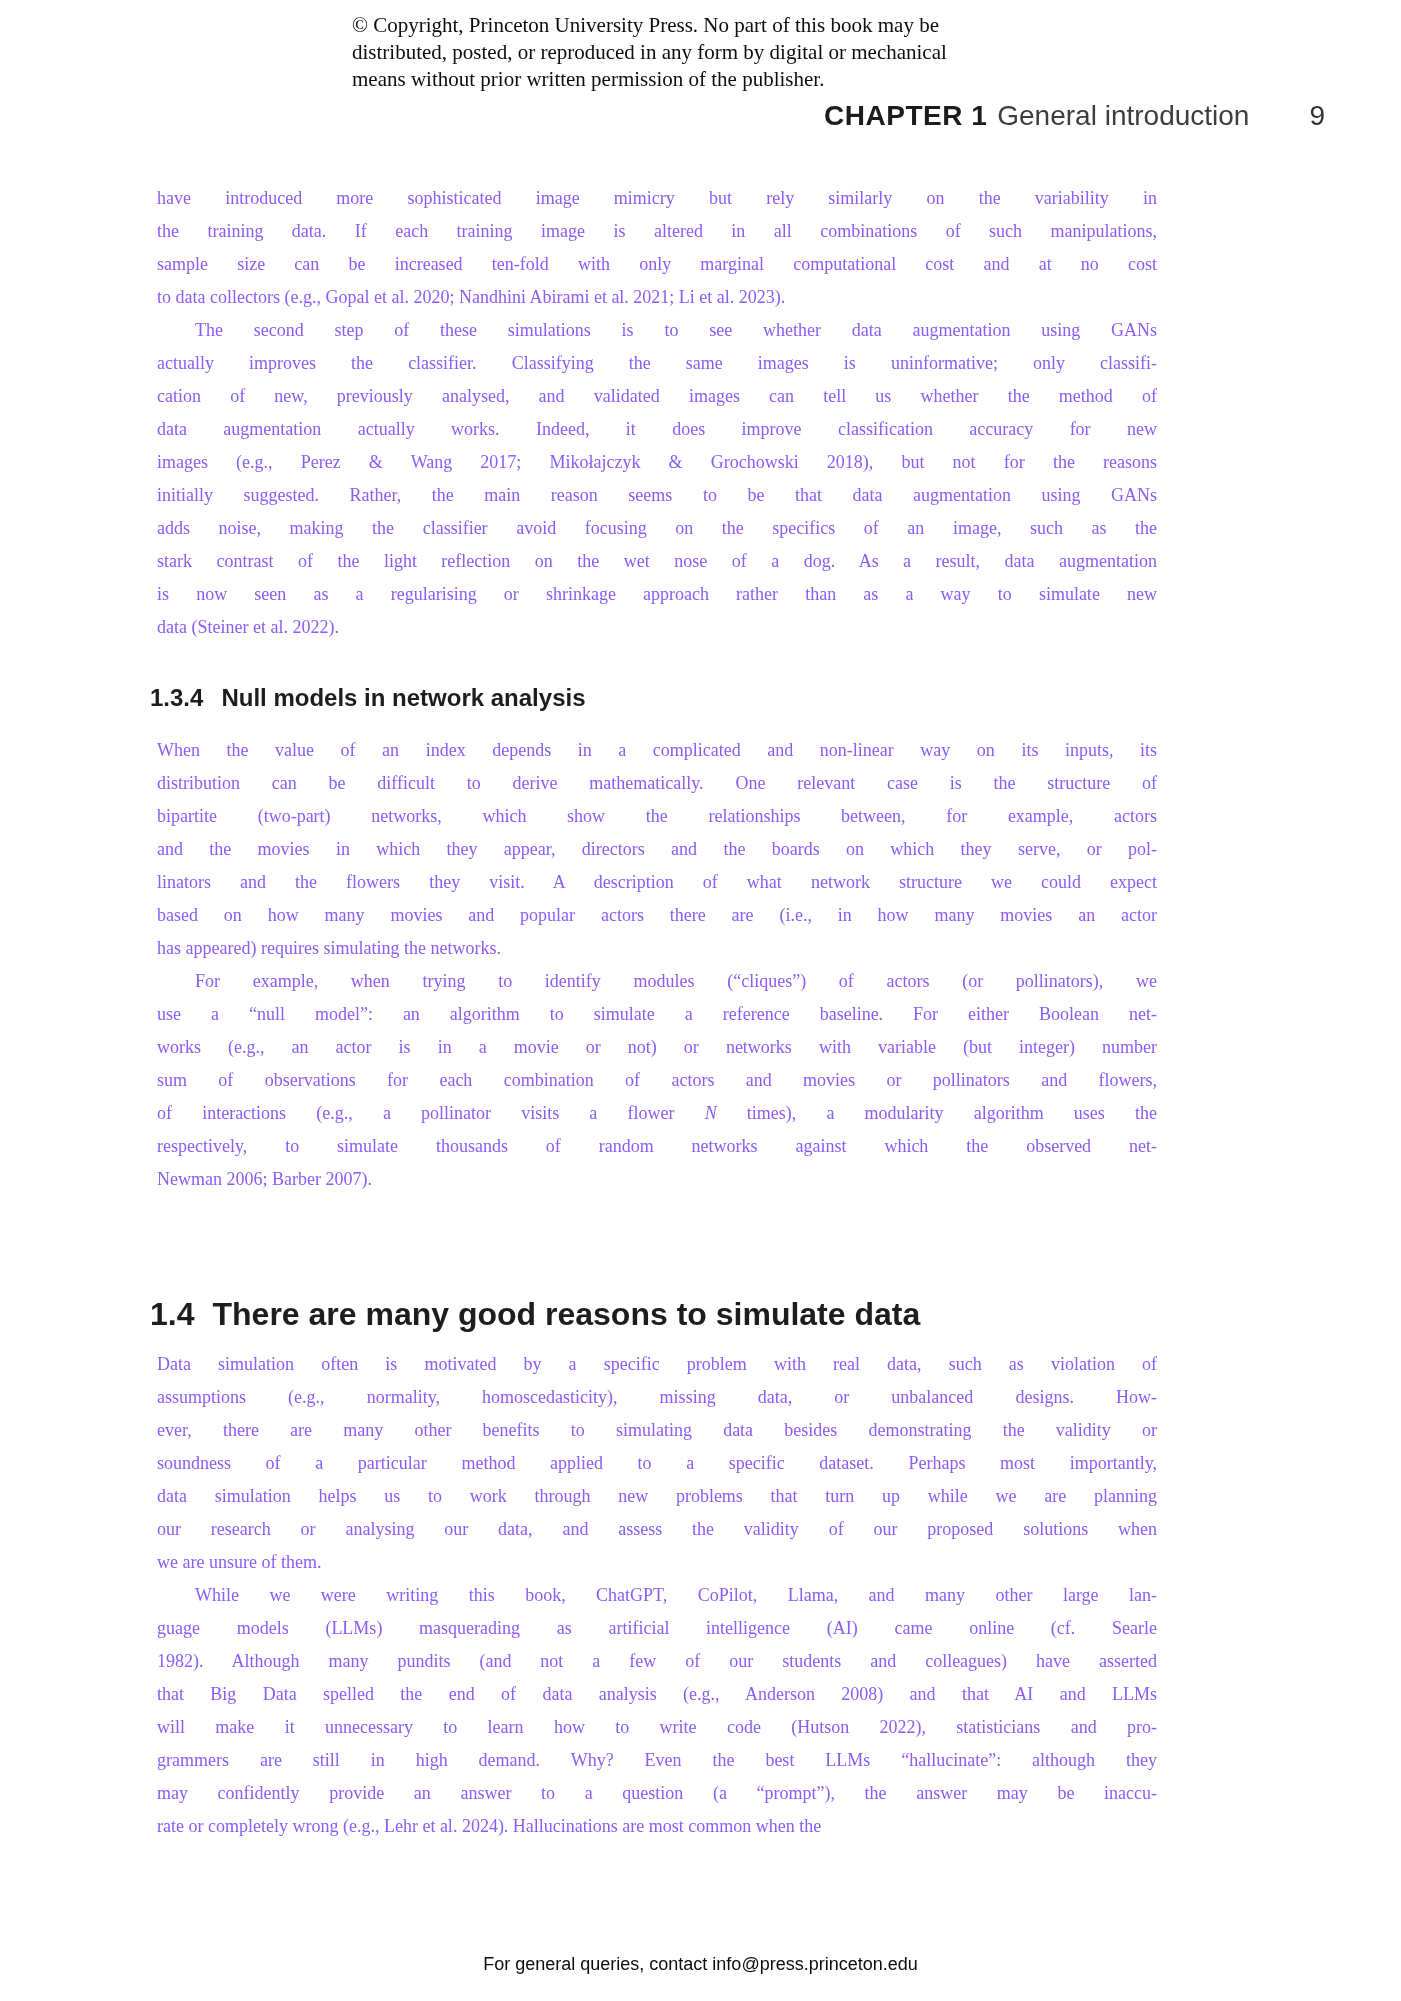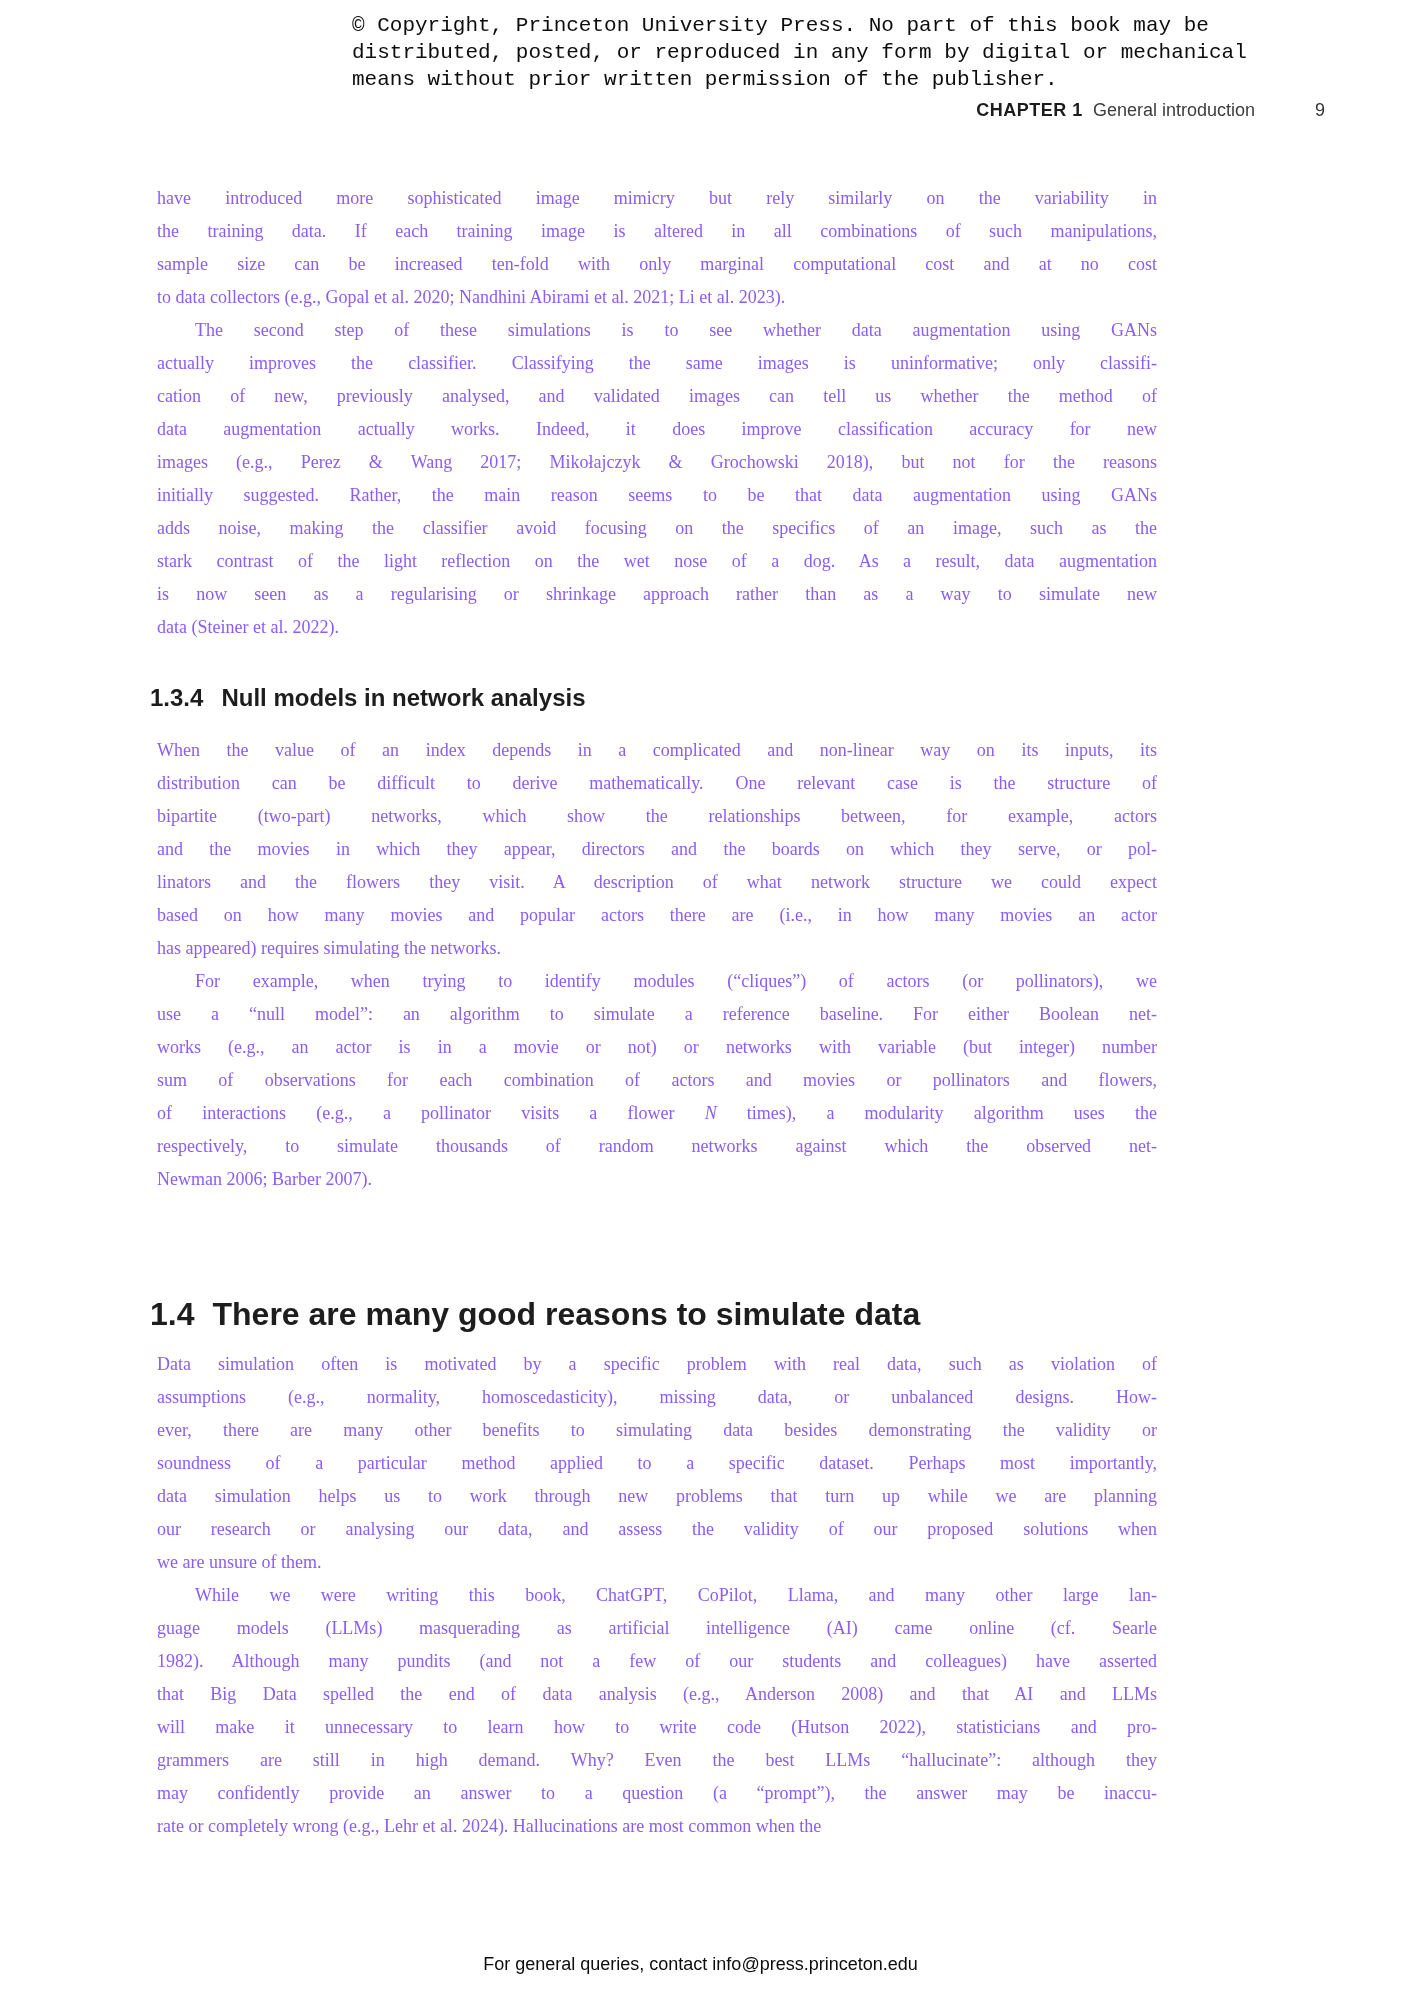--- a/index.html
+++ b/index.html
@@ -3,29 +3,29 @@
 <meta charset="utf-8">
 <style>
   html,body { margin:0; padding:0; background:#ffffff; }
   .page {
     position:relative; width:1401px; height:2001px; background:#ffffff;
     overflow:hidden; color:#1a1a1a;
   }
   
   .copyright {
     position:absolute; left:352px; top:12px;
-    font-family:Liberation Mono, monospace;
+    font-family:Liberation Serif, serif;
     font-size:21px; line-height:27px; color:#0d0d0d;
   }
   
   .running-header {
     position:absolute; top:100px; right:76px;
     display:flex; align-items:center;
     font-family:"Liberation Sans", sans-serif;
-    font-size:18px; color:#2b2b2b; white-space:nowrap;
+    font-size:28px; color:#2b2b2b; white-space:nowrap;
   }
   .chapter-label { font-weight:bold; letter-spacing:0.5px; color:#1c1c1c; }
   .chapter-title { margin-left:10px; color:#3d3d3d; }
   .page-number  { margin-left:60px; color:#333333; }
   
   .body-block {
     position:absolute; left:157px; width:1000px;
     font-family:"Liberation Serif", serif;
     font-size:18px; line-height:33px; color:#8b5cf6;
   }

